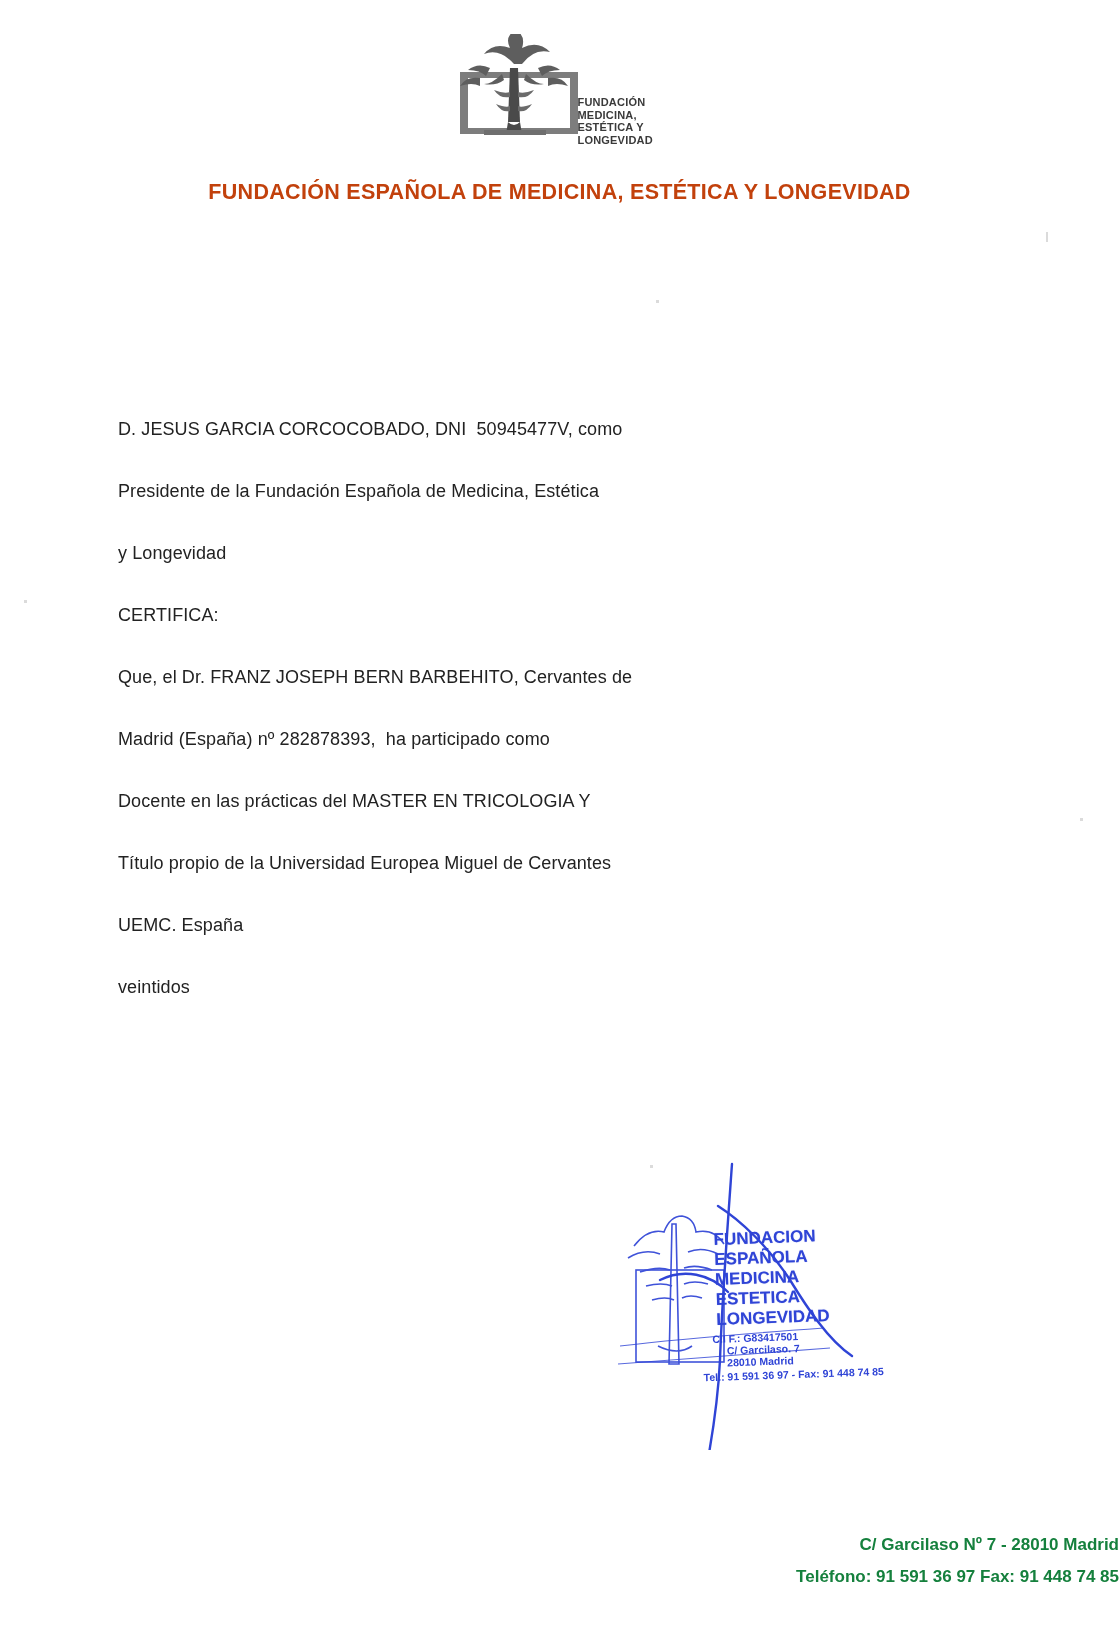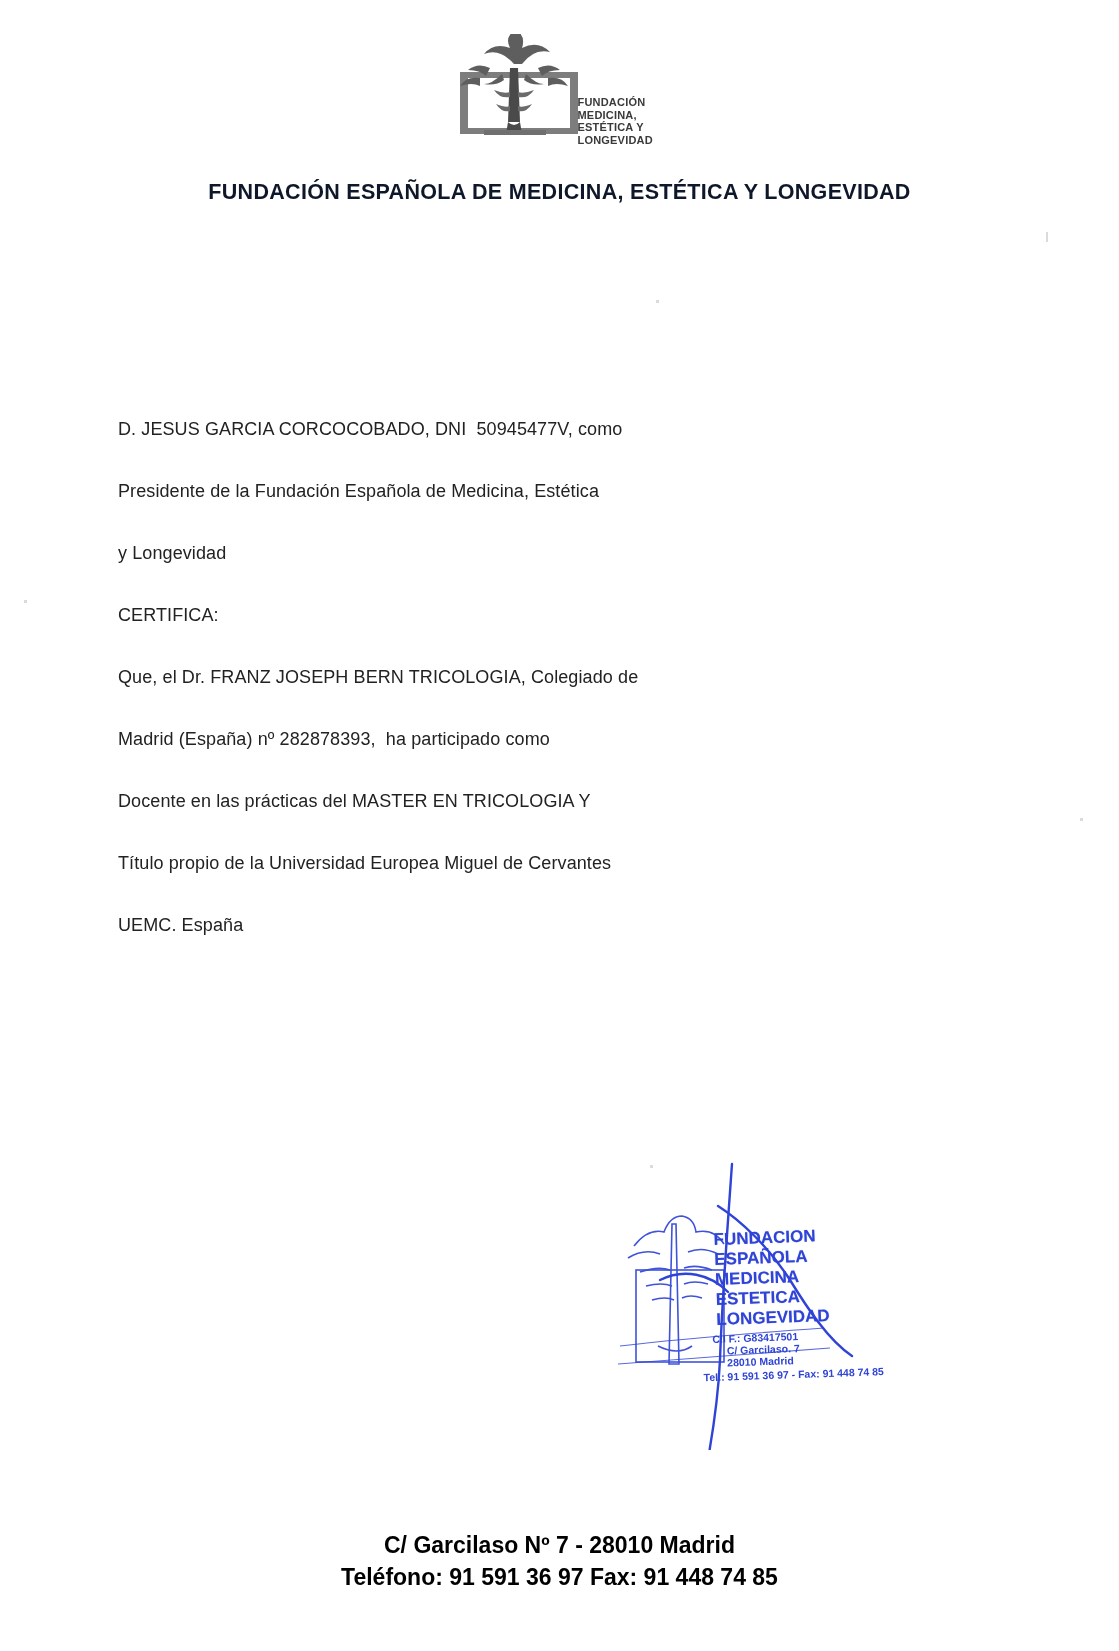--- a/index.html
+++ b/index.html
@@ -49,21 +49,21 @@
     color: #3a3a3a;
     font-weight: 600;
     text-transform: uppercase;
   }
   .logo-text span { display: block; white-space: nowrap; }
   .org-name {
     margin-top: 22px;
     font-size: 21.5px;
     letter-spacing: 0.3px;
     font-weight: 600;
-    color: #0f172a;
+    color: #c2410c;
     font-family: "Liberation Sans", sans-serif;
   }
 
   
   .body-text {
     position: absolute;
     top: 398px;
     left: 118px;
     width: 800px;
   }
@@ -112,26 +112,26 @@
   .stamp-small span { display: block; white-space: nowrap; }
   .stamp-small .indent { margin-left: 14px; }
   .stamp-small .tel { margin-left: -10px; margin-top: 2px; }
 
   
   .footer {
     position: absolute;
     bottom: 58px;
     left: 0;
     width: 100%;
-    text-align: center;
-    font-family: "Liberation Sans", sans-serif;
-    font-size: 23px;
+    text-align: right;
+    font-family: "Liberation Sans", sans-serif;
+    font-size: 17px;
     font-weight: 600;
     line-height: 32px;
-    color: #000000;
+    color: #15803d;
   }
   .footer div { white-space: nowrap; }
 
   
   .speck {
     position: absolute;
     background: #bdbdbd;
     opacity: .55;
   }
 </style>
@@ -175,25 +175,26 @@
       </div>
     </div>
     <div class="org-name">FUNDACIÓN ESPAÑOLA DE MEDICINA, ESTÉTICA Y LONGEVIDAD</div>
   </div>
 
   <div class="body-text">
     <div class="line">D. JESUS GARCIA CORCOCOBADO, DNI  50945477V, como</div>
     <div class="line">Presidente de la Fundación Española de Medicina, Estética</div>
     <div class="line">y Longevidad</div>
     <div class="line">CERTIFICA:</div>
-    <div class="line">Que, el Dr. FRANZ JOSEPH BERN TRICOLOGIA, Colegiado de</div>
+    <div class="line">Que, el Dr. FRANZ JOSEPH BERN BARBEHITO, Cervantes de</div>
     <div class="line">Madrid (España) nº 282878393,  ha participado como</div>
     <div class="line">Docente en las prácticas del MASTER EN TRICOLOGIA Y</div>
     <div class="line">Título propio de la Universidad Europea Miguel de Cervantes</div>
     <div class="line">UEMC. España</div>
+    <div class="line">veintidos</div>
   </div>
 
   <div class="stamp">
     <svg width="300" height="300" viewBox="0 0 300 300">
 
       <g fill="none" stroke="#2f44d6" stroke-width="2.4" stroke-linecap="round">
         <path d="M132 14 C128 70, 122 150, 120 210 C118 250, 112 290, 104 330"></path>
         <path d="M118 56 C140 70, 168 96, 190 130 C206 156, 228 190, 252 206"></path>
         <path d="M60 130 C84 118, 110 124, 128 142"></path>
       </g>

